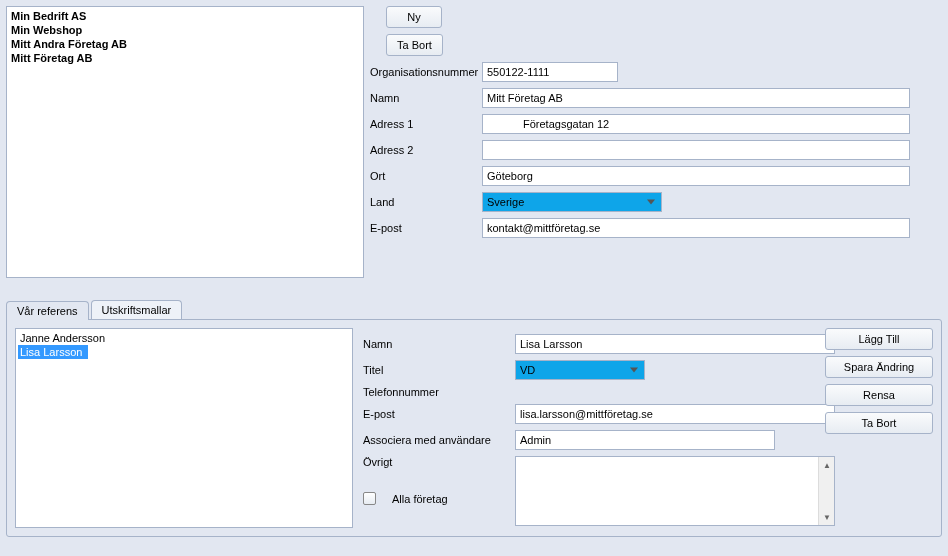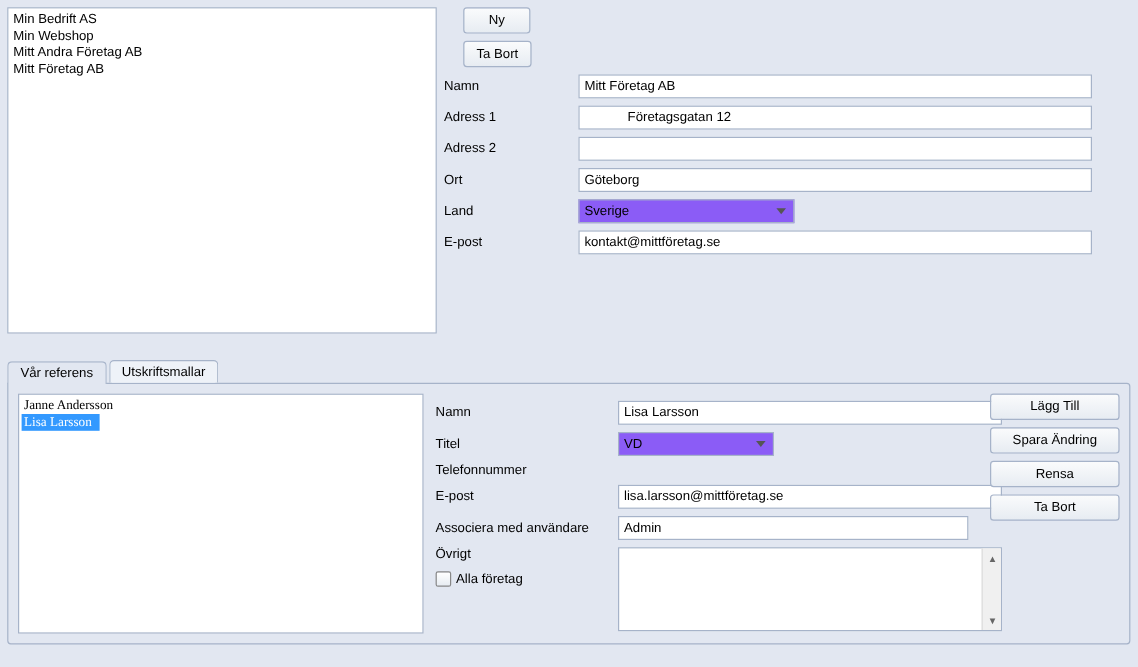--- a/index.html
+++ b/index.html
@@ -17,20 +17,21 @@
     display: flex;
     gap: 6px;
   }
   .company-list {
     width: 358px;
     height: 272px;
     background: #fff;
     border: 1px solid #a6b3c9;
     padding: 2px 2px;
     overflow: auto;
+    font-weight: bold;
   }
   .company-list .item {
     padding: 0 2px;
     line-height: 14px;
   }
   .right-col {
     flex: 1;
   }
   .btn {
     display: inline-flex;
@@ -57,21 +58,21 @@
   .text-input {
     height: 20px;
     border: 1px solid #a6b3c9;
     background: #fff;
     padding: 0 4px;
     font: inherit;
   }
   .select {
     height: 20px;
     border: 1px solid #a6b3c9;
-    background: #8b5cf6;
+    background: #0ea5e9;
     padding: 0 20px 0 4px;
     font: inherit;
     position: relative;
     display: inline-flex;
     align-items: center;
     cursor: pointer;
   }
   .select::after {
     content: '';
     position: absolute;
@@ -120,21 +121,20 @@
     width: 342px;
     height: 200px;
     background: #fff;
     border: 1px solid #a6b3c9;
     padding: 2px;
     overflow: auto;
   }
   .ref-list .item {
     line-height: 14px;
     padding: 0 2px;
-    font-family: Liberation Serif, serif;
   }
   .ref-list .item.selected {
     background: #3399ff;
     color: #fff;
     display: inline-block;
     padding-right: 6px;
   }
   .ref-form {
     flex: 1;
   }
@@ -169,22 +169,22 @@
     justify-content: space-between;
   }
   .scroll-btn {
     width: 16px; height: 16px;
     display: flex; align-items: center; justify-content: center;
     font-size: 8px; color: #666;
   }
   .checkbox-row {
     display: flex;
     align-items: center;
-    gap: 4px;
-    margin-top: 8px;
+    gap: 16px;
+    margin-top: 24px;
   }
   .chk {
     width: 13px; height: 13px;
     border: 1px solid #888;
     background: linear-gradient(#fff,#e7ecf2);
     display: inline-block;
     border-radius: 2px;
   }
   .close-row {
     display: flex;
@@ -206,20 +206,24 @@
 
   <div class="right-col">
     <div class="btn-row">
       <button class="btn">Ny</button>
     </div>
     <div class="btn-row">
       <button class="btn">Ta Bort</button>
     </div>
 
     <div class="form-row">
+      <span class="label">Organisationsnummer</span>
+      <input class="text-input" style="width: 136px;" value="550122-1111">
+    </div>
+    <div class="form-row">
       <span class="label">Namn</span>
       <input class="text-input" style="width: 428px;" value="Mitt Företag AB">
     </div>
     <div class="form-row">
       <span class="label">Adress 1</span>
       <input class="text-input" style="width: 428px; padding-left: 40px;" value="Företagsgatan 12">
     </div>
     <div class="form-row">
       <span class="label">Adress 2</span>
       <input class="text-input" style="width: 428px;" value="">
@@ -261,21 +265,21 @@
     </div>
     <div class="form-row">
       <span class="label">Telefonnummer</span>
     </div>
     <div class="form-row">
       <span class="label">E-post</span>
       <input class="text-input" style="width: 320px;" value="lisa.larsson@mittföretag.se">
     </div>
     <div class="form-row">
       <span class="label">Associera med användare</span>
-      <input class="text-input" style="width: 292px;" value="Admin">
+      <input class="text-input" style="width: 260px;" value="Admin">
     </div>
     <div class="form-row" style="align-items:flex-start">
       <div style="width:152px">
         <span class="label" style="display:block">Övrigt</span>
         <div class="checkbox-row">
           <span class="chk"></span>
           <span>Alla företag</span>
         </div>
       </div>
       <div class="textarea" style="width:320px">

